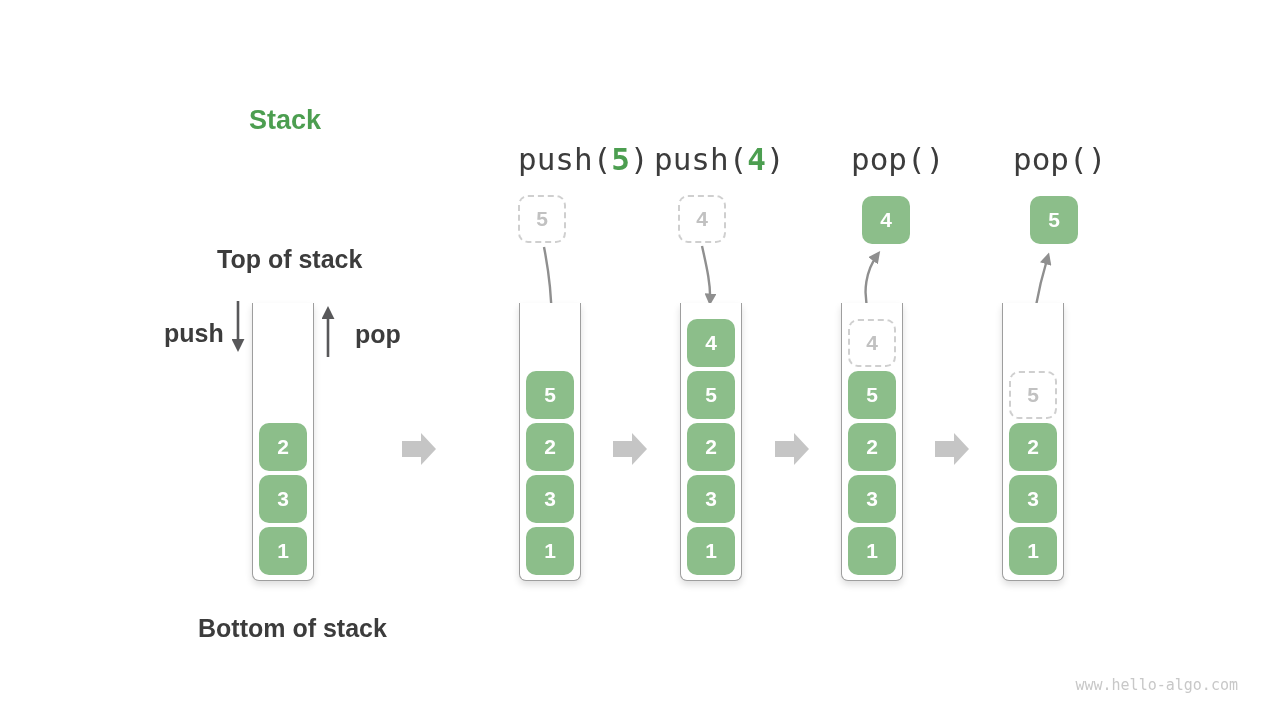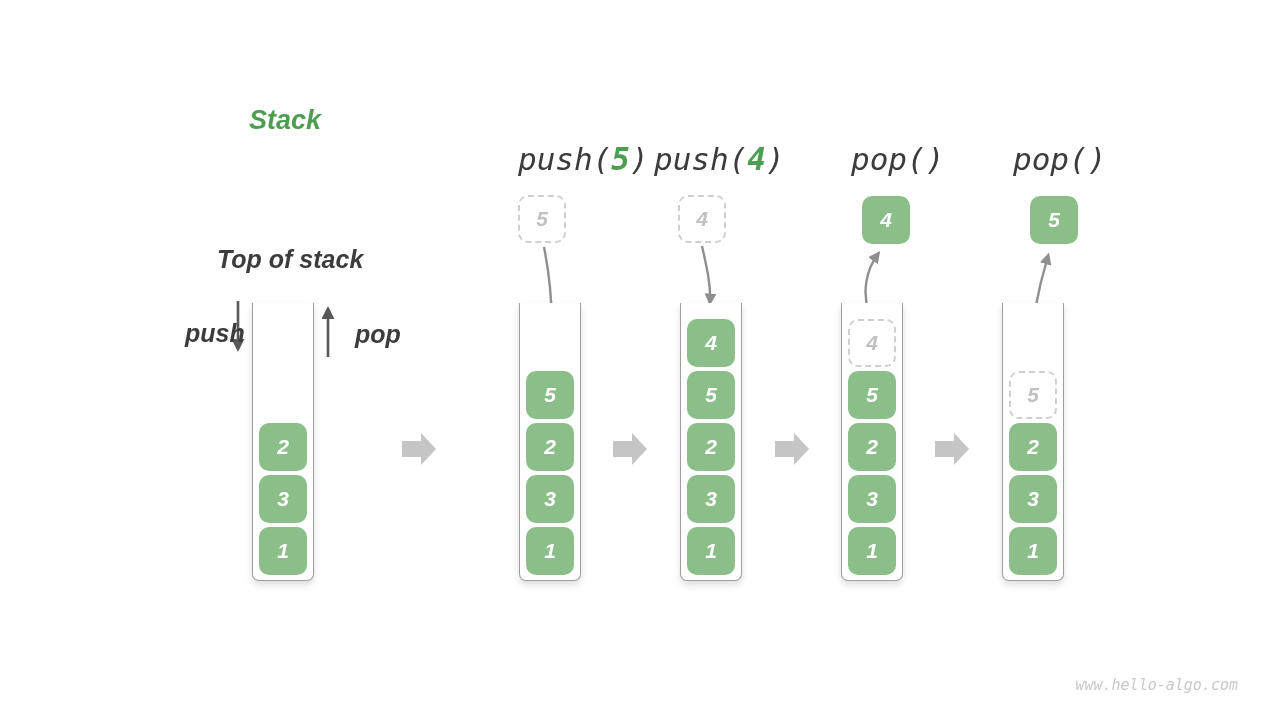--- a/index.html
+++ b/index.html
@@ -11,33 +11,32 @@
     --block-arrow:#C5C5C5;
     --dashed-border:#CFCFCF;
     --dashed-text:#C1C1C1;
     --wall-gray:#9E9E9E;
     --watermark-gray:#C8C8C8;
   }
   html,body{margin:0;padding:0;background:#fff;}
   .canvas{
     position:relative;width:1280px;height:720px;background:#fff;overflow:hidden;
     font-family:"Liberation Sans", sans-serif;
-    font-style:italic;
   }
   .arrows-layer{position:absolute;left:0;top:0;width:1280px;height:720px;pointer-events:none;}
   .title{
     position:absolute;left:249px;top:105px;
     font-size:27px;font-weight:bold;color:var(--accent-green);
   }
   .side-label{
     position:absolute;font-size:25px;font-weight:bold;color:var(--text-dark);white-space:nowrap;
   }
   .top-label{left:217px;top:245px;}
   .bottom-label{left:198px;top:614px;}
-  .push-label{left:185px;top:319px;}
+  .push-label{left:164px;top:319px;}
   .pop-label{left:342px;top:320px;margin-left:13px;}
   .op-header{
     position:absolute;top:141px;
     font-family:"DejaVu Sans Mono","Liberation Mono",monospace;
     font-size:31px;color:var(--text-dark);white-space:nowrap;
   }
   .op-header .green-arg{color:var(--accent-green);font-weight:bold;}
   .stack-container{
     position:absolute;top:303px;width:62px;height:278px;box-sizing:border-box;
     border-left:1.5px solid var(--wall-gray);
@@ -90,20 +89,21 @@
 
     <polygon fill="var(--block-arrow)" points="402,441 421,441 421,433 436,449 421,465 421,457 402,457"></polygon>
     <polygon fill="var(--block-arrow)" points="613,441 632,441 632,433 647,449 632,465 632,457 613,457"></polygon>
     <polygon fill="var(--block-arrow)" points="775,441 794,441 794,433 809,449 794,465 794,457 775,457"></polygon>
     <polygon fill="var(--block-arrow)" points="935,441 954,441 954,433 969,449 954,465 954,457 935,457"></polygon>
   </svg>
 
   <div class="title">Stack</div>
 
   <div class="side-label top-label">Top of stack</div>
+  <div class="side-label bottom-label">Bottom of stack</div>
   <div class="side-label push-label">push</div>
   <div class="side-label pop-label">pop</div>
 
   <div class="op-header" style="left:518px;">
     <span>push(</span><span class="green-arg">5</span><span>)</span>
   </div>
   <div class="op-header" style="left:654px;">
     <span>push(</span><span class="green-arg">4</span><span>)</span>
   </div>
   <div class="op-header" style="left:851px;">

